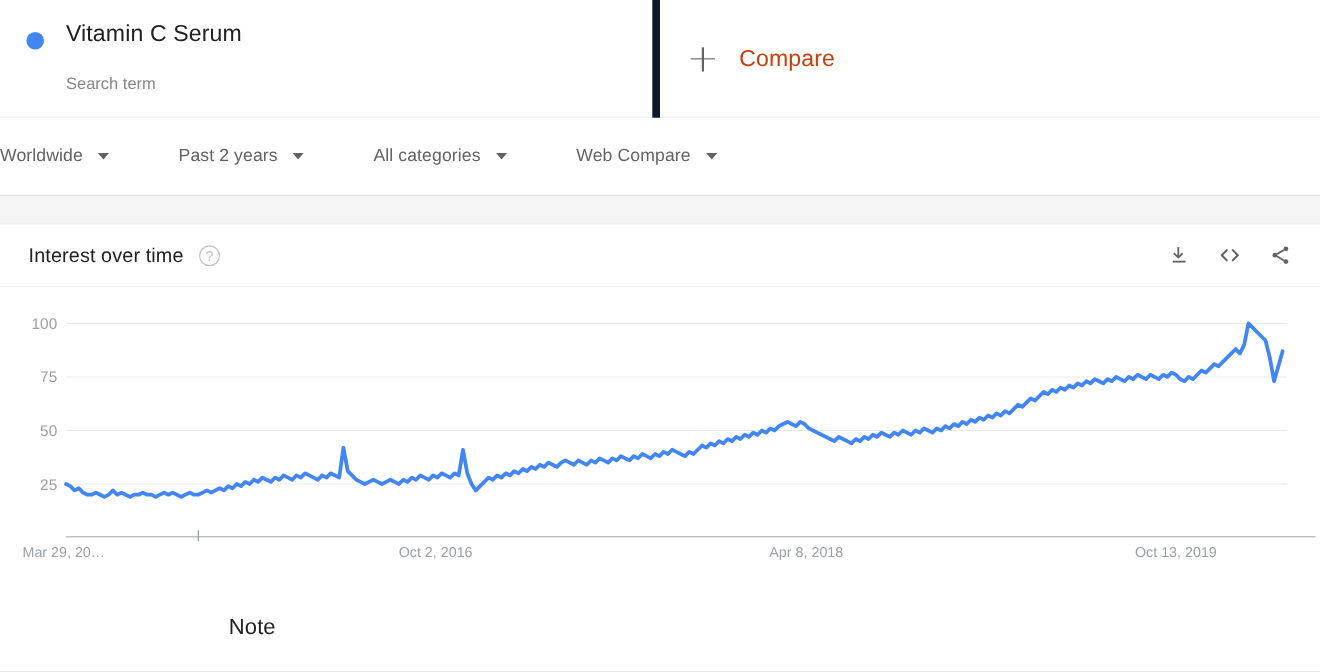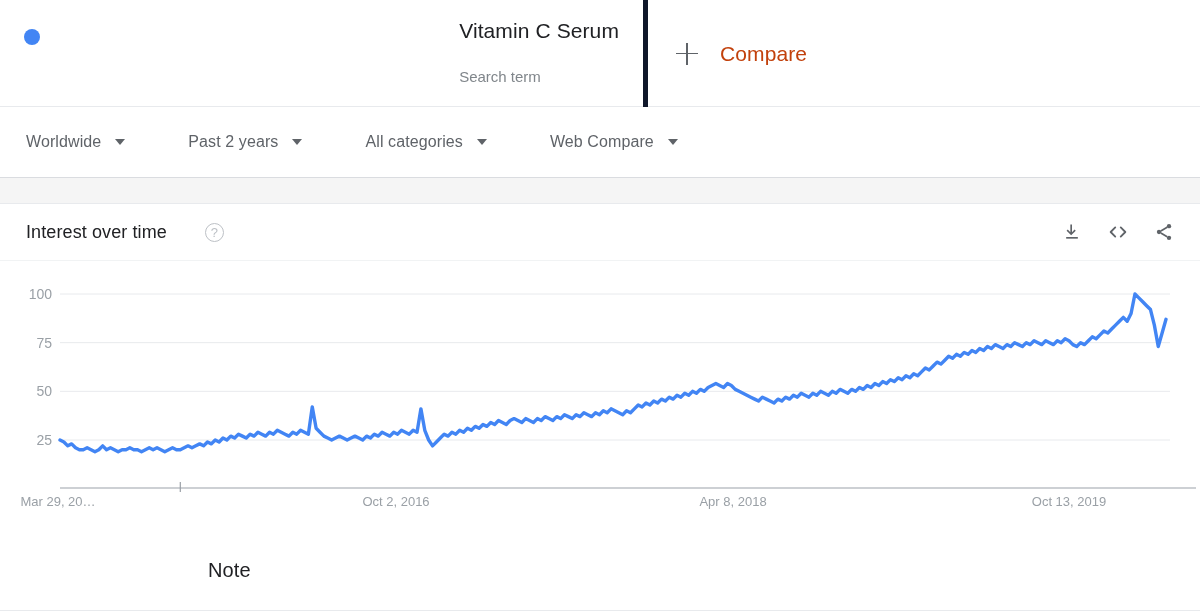--- a/index.html
+++ b/index.html
@@ -14,28 +14,27 @@
   .page { width: 1200px; height: 611px; position: relative; background: #fff; }
 
   
   .term-bar {
     display: flex;
     height: 107px;
     border-bottom: 1px solid #e8eaed;
     background: #fff;
   }
   .term-panel {
-    width: 648px;
+    width: 600px;
     height: 107px;
-    border-right: 5px solid #0f172a;
+    border-right: 7px solid #0f172a;
     display: flex;
     align-items: flex-start;
     padding: 17px 24px 0 24px;
     position: relative;
-    justify-content: space-between;
   }
   .term-dot {
     width: 16px; height: 16px;
     border-radius: 50%;
     background: #4285f4;
     margin-top: 12px;
     margin-right: 20px;
     flex: none;
   }
   .term-texts { display: flex; flex-direction: column; justify-content: flex-start; }
@@ -83,21 +82,20 @@
     font-size: 21px;
     color: #c2410c;
     letter-spacing: 0.1px;
   }
 
   
   .filter-bar {
     height: 71px;
     display: flex;
     align-items: center;
-    padding-left: 26px;
     border-bottom: 1px solid #dadce0;
     background: #fff;
   }
   .filter {
     display: flex;
     align-items: center;
     margin-right: 63px;
     cursor: pointer;
   }
   .filter-label {
@@ -124,21 +122,20 @@
     border-left: none; border-right: none;
     height: 408px;
     position: relative;
   }
   .card-head {
     height: 57px;
     display: flex;
     align-items: center;
     padding: 0 24px 0 26px;
     border-bottom: 1px solid #f1f3f4;
-    gap: 24px;
   }
   .card-title {
     font-size: 18px;
     color: #202124;
     letter-spacing: 0.1px;
   }
   .help-icon {
     width: 19px; height: 19px;
     border: 1.4px solid #bdc1c6;
     border-radius: 50%;

